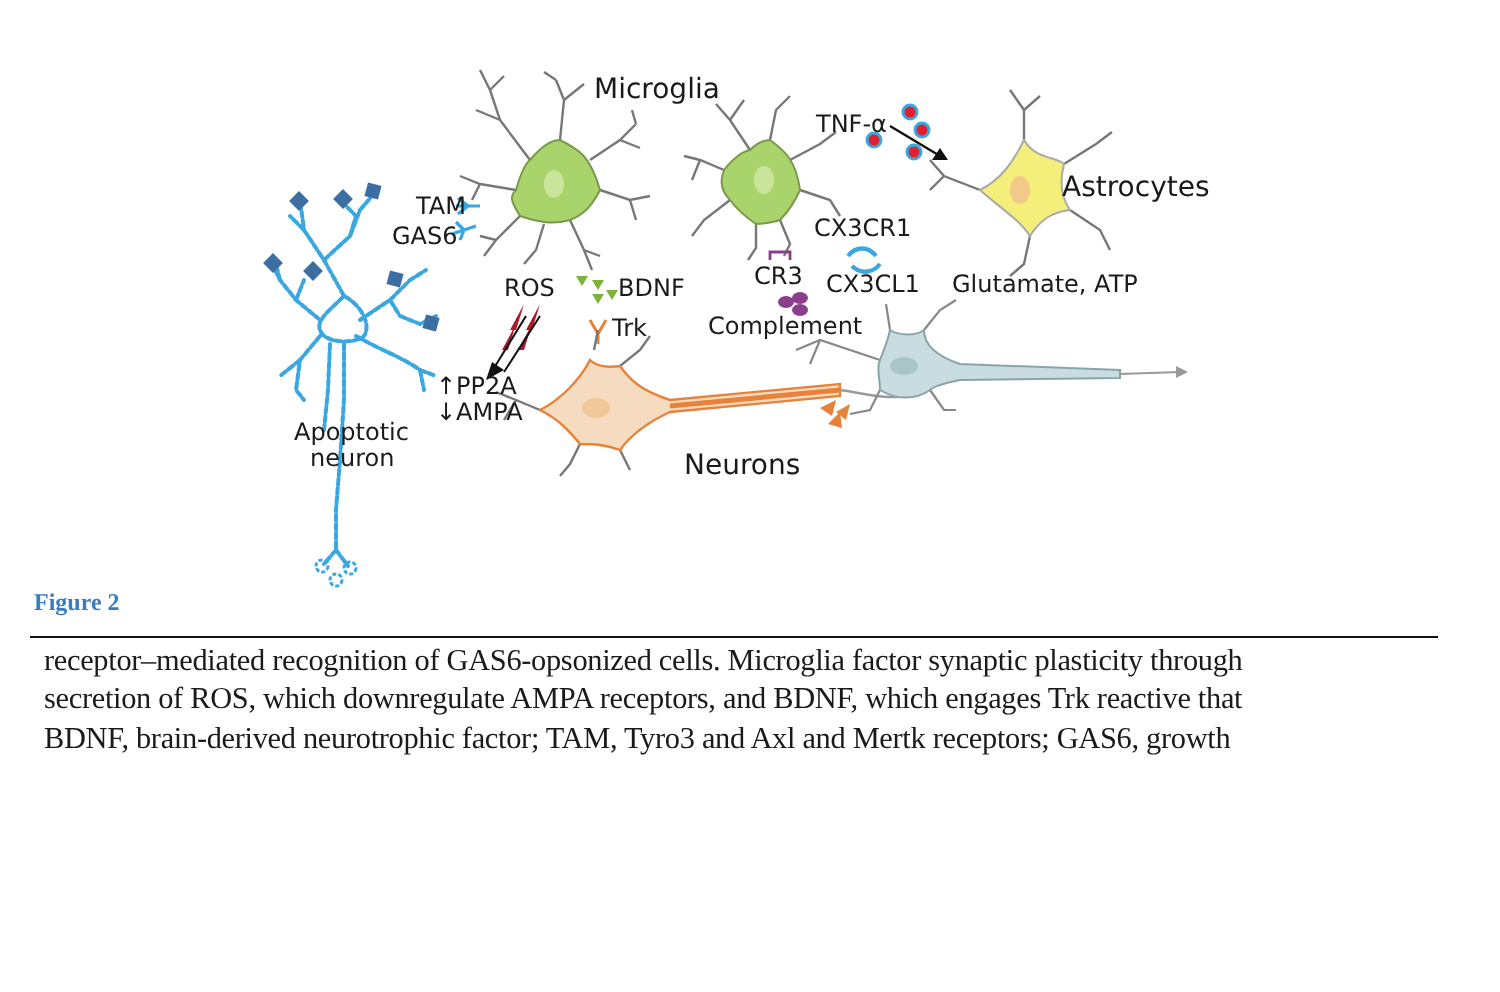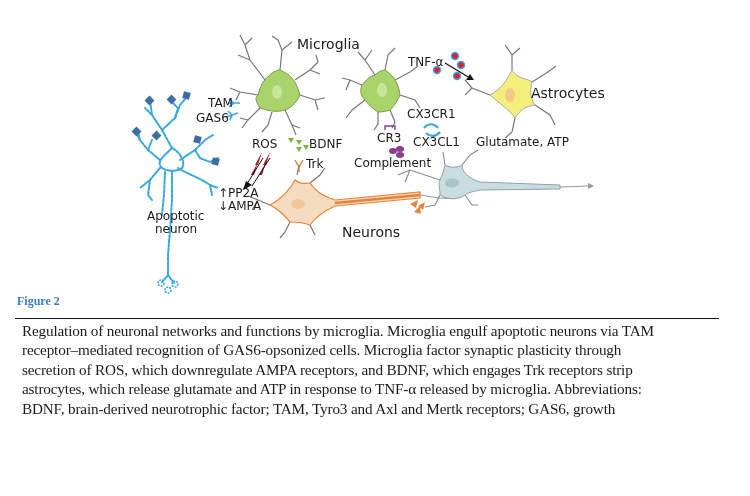--- a/index.html
+++ b/index.html
@@ -203,18 +203,16 @@
   <text class="lbl" x="407" y="118">CX3CR1</text>
   <text class="lbl" x="413" y="146">CX3CL1</text>
   <text class="lbl" x="377" y="142">CR3</text>
   <text class="lbl" x="354" y="167">Complement</text>
   <text class="lbl" x="476" y="146">Glutamate, ATP</text>
 </svg>
 
 <h2 id="fig-title">Figure 2</h2>
 <div id="fig-rule"></div>
 <p id="caption">
-  <span>Regulation of neuronal networks and functions by microglia. Microglia engulf apoptotic neurons via TAM</span>
   <span>receptor–mediated recognition of GAS6-opsonized cells. Microglia factor synaptic plasticity through</span>
-  <span>secretion of ROS, which downregulate AMPA receptors, and BDNF, which engages Trk receptors strip</span>
-  <span>astrocytes, which release glutamate and ATP in response to TNF-α released by microglia. Abbreviations:</span>
+  <span>secretion of ROS, which downregulate AMPA receptors, and BDNF, which engages Trk reactive that</span>
   <span>BDNF, brain-derived neurotrophic factor; TAM, Tyro3 and Axl and Mertk receptors; GAS6, growth</span>
 </p>
 
 </body></html>

